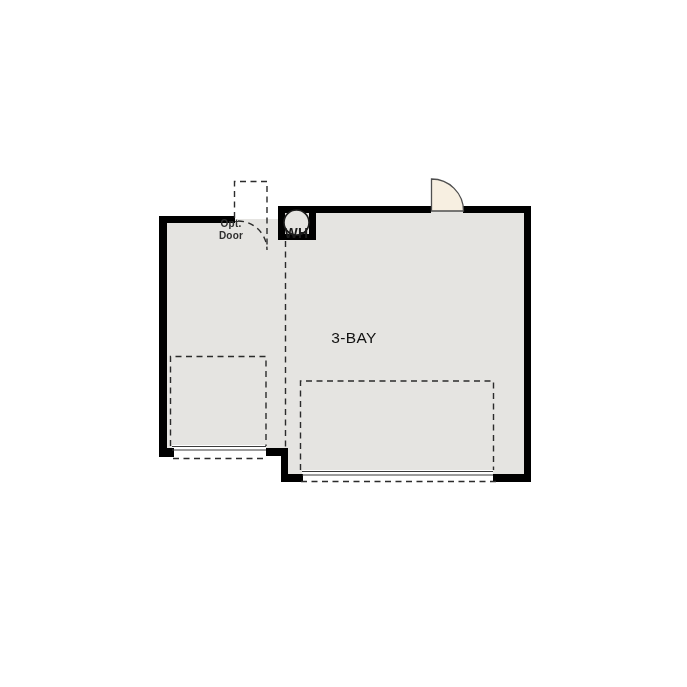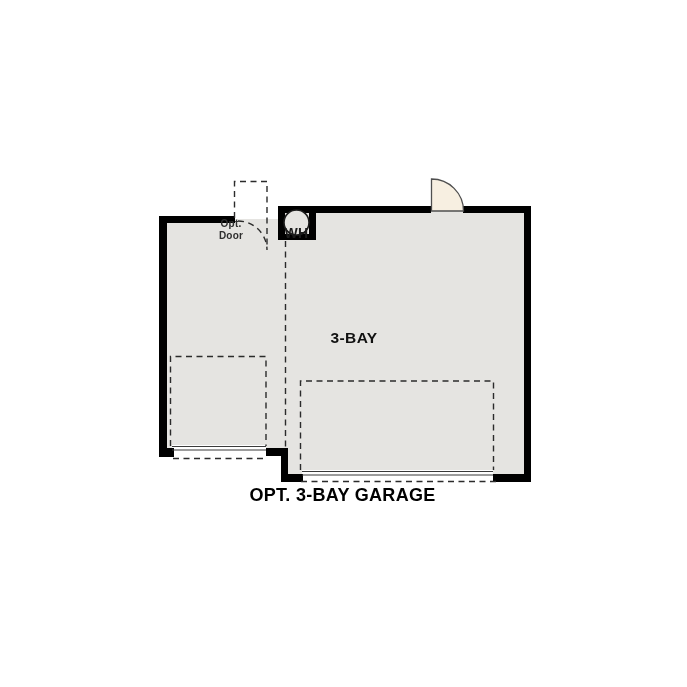--- a/index.html
+++ b/index.html
@@ -21,21 +21,21 @@
   .floor{fill:var(--floor);}
   .wall{fill:var(--wall);}
   .gap{fill:#ffffff;}
   .sill{stroke:#3a3a3a;stroke-width:1.2;fill:none;}
   .dash{stroke:var(--line);stroke-width:1.4;fill:none;stroke-dasharray:6 4.5;}
   .doorleaf{fill:var(--door);stroke:#4f4f4f;stroke-width:1.3;}
   .whcircle{fill:var(--floor);stroke:#1c1c1c;stroke-width:1.6;}
   .lbl{position:absolute;color:var(--text);font-weight:bold;}
   .room-label{
     left:264px;top:329px;width:180px;text-align:center;
-    font-size:15.5px;font-weight:bold;line-height:18.5px;letter-spacing:.4px;
+    font-size:15.5px;font-weight:normal;line-height:18.5px;letter-spacing:.4px;
   }
   .caption{
     left:202px;top:485px;width:281px;text-align:center;
     font-size:18px;font-weight:bold;letter-spacing:.3px;color:#000;
   }
   .optdoor-label{
     left:209px;top:218px;width:44px;text-align:center;
     font-size:10px;line-height:11.5px;color:var(--muted);letter-spacing:.2px;
   }
   .wh-label{
@@ -101,14 +101,13 @@
 
   <div class="lbl optdoor-label">
     <div>Opt.</div>
     <div>Door</div>
   </div>
 
   <div class="lbl room-label">
     <div>3-BAY</div>
   </div>
 
-  <div class="lbl caption">OPT. 3-BAY GARAGE</div>
 </div>
 
 </body></html>

